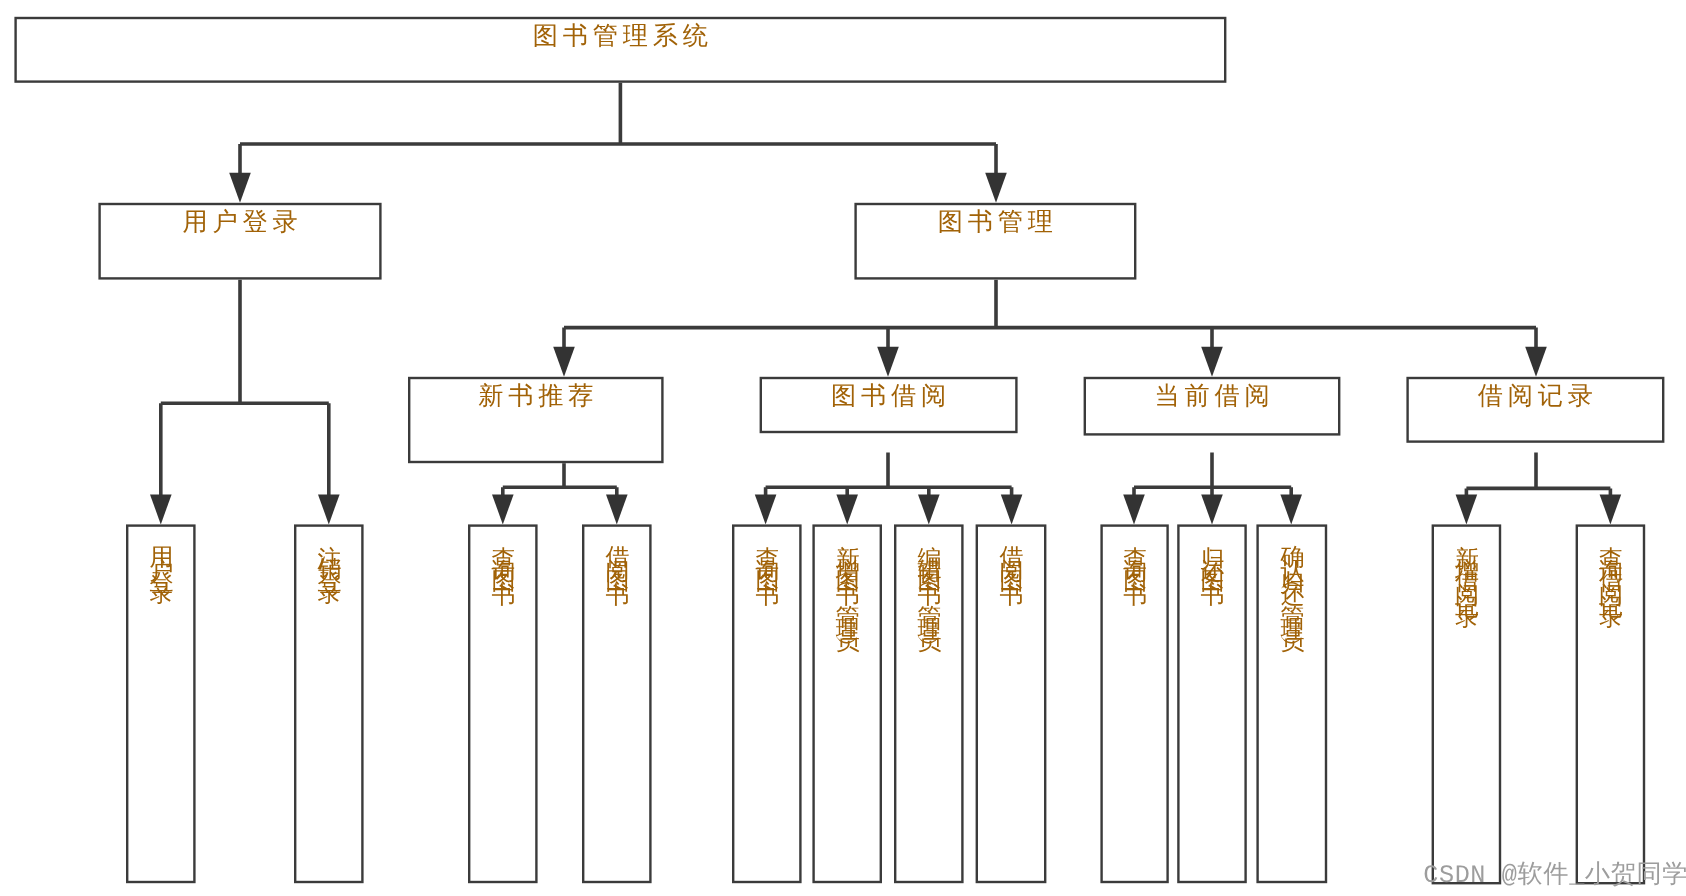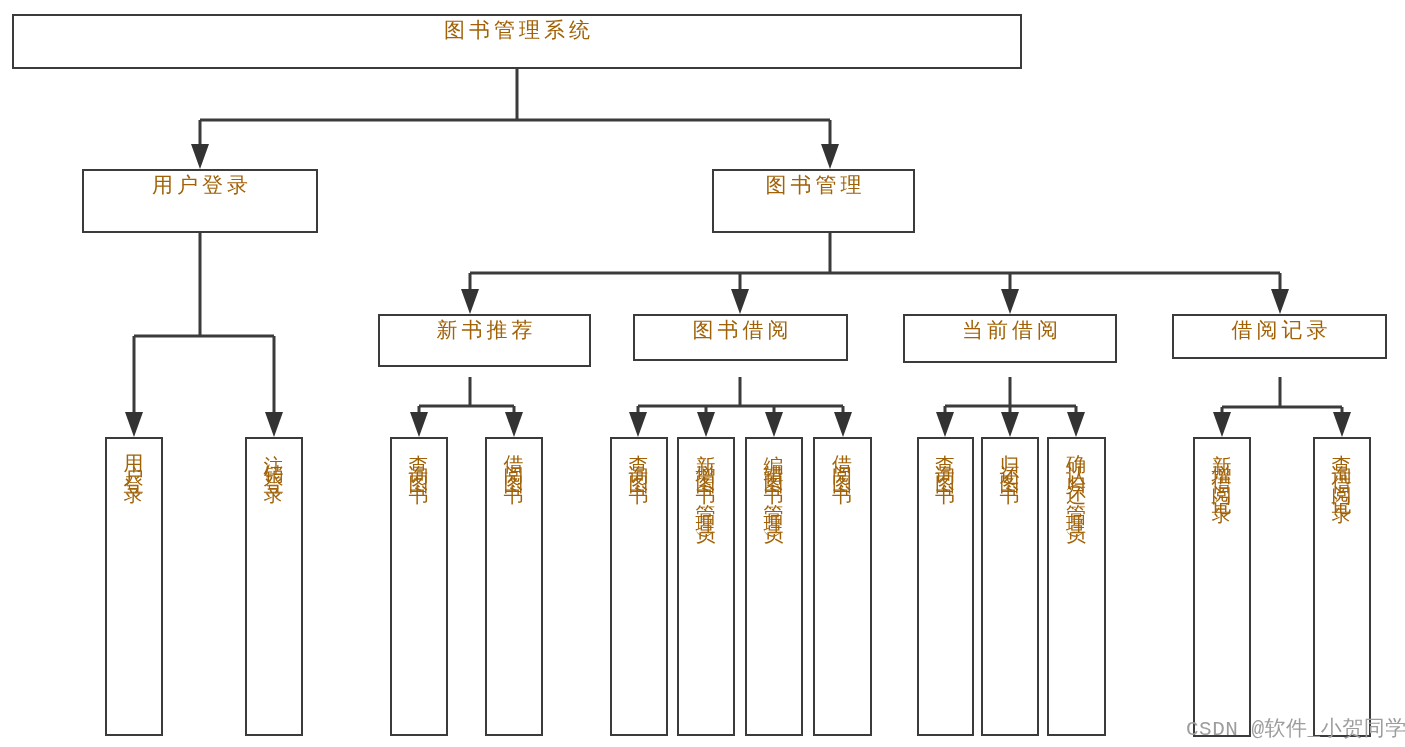--- a/index.html
+++ b/index.html
@@ -70,34 +70,34 @@
     </g>
   </svg>
 
   <div class="node h" style="left:12px;top:14px;width:1010px;height:55px">
     <span>图书管理系统</span>
   </div>
 
   <div class="node h" style="left:82px;top:169px;width:236px;height:64px">
     <span>用户登录</span>
   </div>
-  <div class="node h" style="left:712px;top:169px;width:203px;height:64px">
+  <div class="node h" style="left:712px;top:169px;width:235px;height:64px">
     <span>图书管理</span>
   </div>
 
-  <div class="node h" style="left:378px;top:314px;width:213px;height:53px">
+  <div class="node h" style="left:340px;top:314px;width:213px;height:72px">
     <span>新书推荐</span>
   </div>
   <div class="node h" style="left:633px;top:314px;width:215px;height:47px">
     <span>图书借阅</span>
   </div>
   <div class="node h" style="left:903px;top:314px;width:214px;height:49px">
     <span>当前借阅</span>
   </div>
-  <div class="node h" style="left:1172px;top:314px;width:215px;height:45px">
+  <div class="node h" style="left:1172px;top:314px;width:215px;height:55px">
     <span>借阅记录</span>
   </div>
 
   <div class="node v" style="left:105px;top:437px;width:58px;height:299px">
     <span>用户登录</span>
   </div>
   <div class="node v" style="left:245px;top:437px;width:58px;height:299px">
     <span>注销登录</span>
   </div>
 

